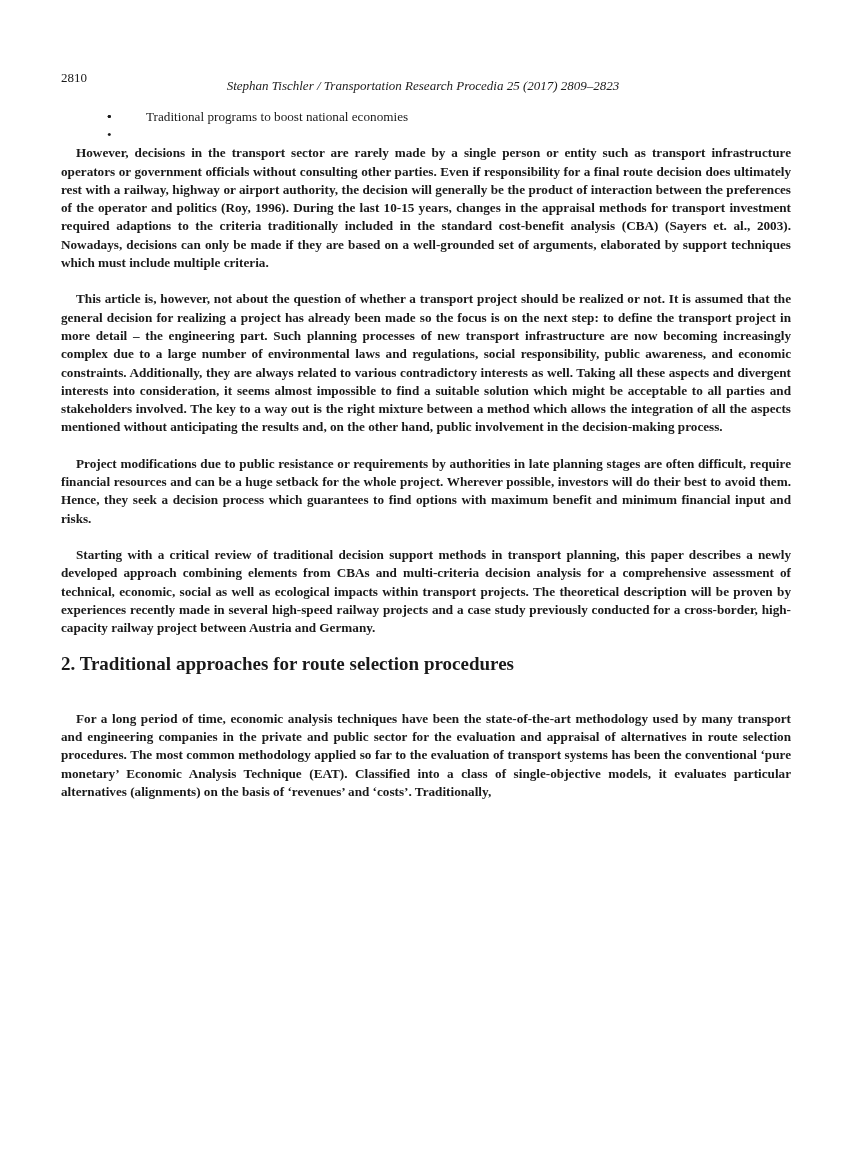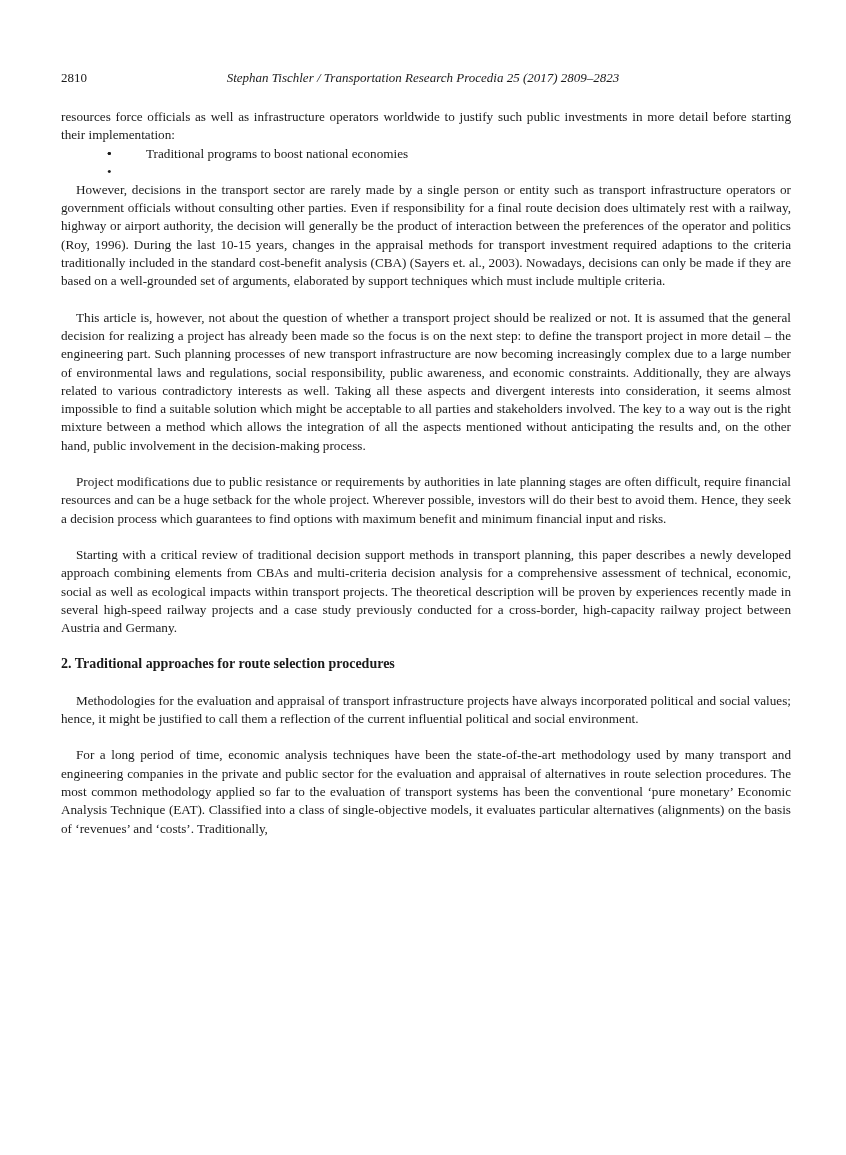--- a/index.html
+++ b/index.html
@@ -1,38 +1,37 @@
 <!DOCTYPE html>
 <html><head>
 <meta charset="utf-8">
 <style>
   html, body { margin: 0; padding: 0; background: #ffffff; }
   body { width: 846px; height: 1155px; position: relative; overflow: hidden; color: #1a1a1a; font-family: "Liberation Serif", serif; }
   .running-head { position: absolute; top: 70px; left: 61px; right: 61px; height: 16px; font-size: 13px; }
   .page-num { position: absolute; left: 0; top: 0; }
-  .journal { position: absolute; left: 0; right: 0; top: 0; text-align: center; font-style: italic; }
+  .journal { position: absolute; left: 0; right: 0; top: 8px; text-align: center; font-style: italic; }
   .content { position: absolute; top: 108px; left: 61px; width: 730px; font-size: 13.2px; line-height: 18.3px; text-align: justify; }
   p { margin: 0; }
-  p.indent { text-indent: 15px; }
+  p.indent { text-indent: 15px; font-weight: bold; }
   .gap { height: 18px; }
   ul.bullets { margin: 0; padding: 0; list-style: none; }
   ul.bullets li { position: relative; padding-left: 85px; text-align: left; }
   ul.bullets li .bullet { position: absolute; left: 46px; top: 0; }
-  h2.section-heading { margin: 0; font-size: 14px; line-height: 18.3px; font-weight: bold; }
+  h2.section-heading { margin: 0; font-size: 19px; line-height: 18.3px; font-weight: bold; }
 </style>
 </head>
 <body>
 
 <div class="running-head">
   <span class="page-num">2810</span>
   <span class="journal">Stephan Tischler / Transportation Research Procedia 25 (2017) 2809–2823</span>
 </div>
 
 <div class="content">
-  <p>resources force officials as well as infrastructure operators worldwide to justify such public investments in more detail before starting their implementation:</p>
 
   <ul class="bullets">
     <li><span class="bullet">•</span></li>
     <li><span class="bullet">•</span></li>
     <li><span class="bullet">•</span><span>Traditional programs to boost national economies</span></li>
     <li><span class="bullet">•</span></li>
   </ul>
 
   <div class="gap"></div>
   <p class="indent">However, decisions in the transport sector are rarely made by a single person or entity such as transport infrastructure operators or government officials without consulting other parties. Even if responsibility for a final route decision does ultimately rest with a railway, highway or airport authority, the decision will generally be the product of interaction between the preferences of the operator and politics (Roy, 1996). During the last 10-15 years, changes in the appraisal methods for transport investment required adaptions to the criteria traditionally included in the standard cost-benefit analysis (CBA) (Sayers et. al., 2003). Nowadays, decisions can only be made if they are based on a well-grounded set of arguments, elaborated by support techniques which must include multiple criteria.</p>
@@ -43,17 +42,16 @@
   <div class="gap"></div>
   <p class="indent">Project modifications due to public resistance or requirements by authorities in late planning stages are often difficult, require financial resources and can be a huge setback for the whole project. Wherever possible, investors will do their best to avoid them. Hence, they seek a decision process which guarantees to find options with maximum benefit and minimum financial input and risks.</p>
 
   <div class="gap"></div>
   <p class="indent">Starting with a critical review of traditional decision support methods in transport planning, this paper describes a newly developed approach combining elements from CBAs and multi-criteria decision analysis for a comprehensive assessment of technical, economic, social as well as ecological impacts within transport projects. The theoretical description will be proven by experiences recently made in several high-speed railway projects and a case study previously conducted for a cross-border, high-capacity railway project between Austria and Germany.</p>
 
   <div class="gap"></div>
   <h2 class="section-heading">2. Traditional approaches for route selection procedures</h2>
 
   <div class="gap"></div>
-  <p class="indent">Methodologies for the evaluation and appraisal of transport infrastructure projects have always incorporated political and social values; hence, it might be justified to call them a reflection of the current influential political and social environment.</p>
 
   <div class="gap"></div>
   <p class="indent">For a long period of time, economic analysis techniques have been the state-of-the-art methodology used by many transport and engineering companies in the private and public sector for the evaluation and appraisal of alternatives in route selection procedures. The most common methodology applied so far to the evaluation of transport systems has been the conventional ‘pure monetary’ Economic Analysis Technique (EAT). Classified into a class of single-objective models, it evaluates particular alternatives (alignments) on the basis of ‘revenues’ and ‘costs’. Traditionally,</p>
 </div>
 
 </body></html>

